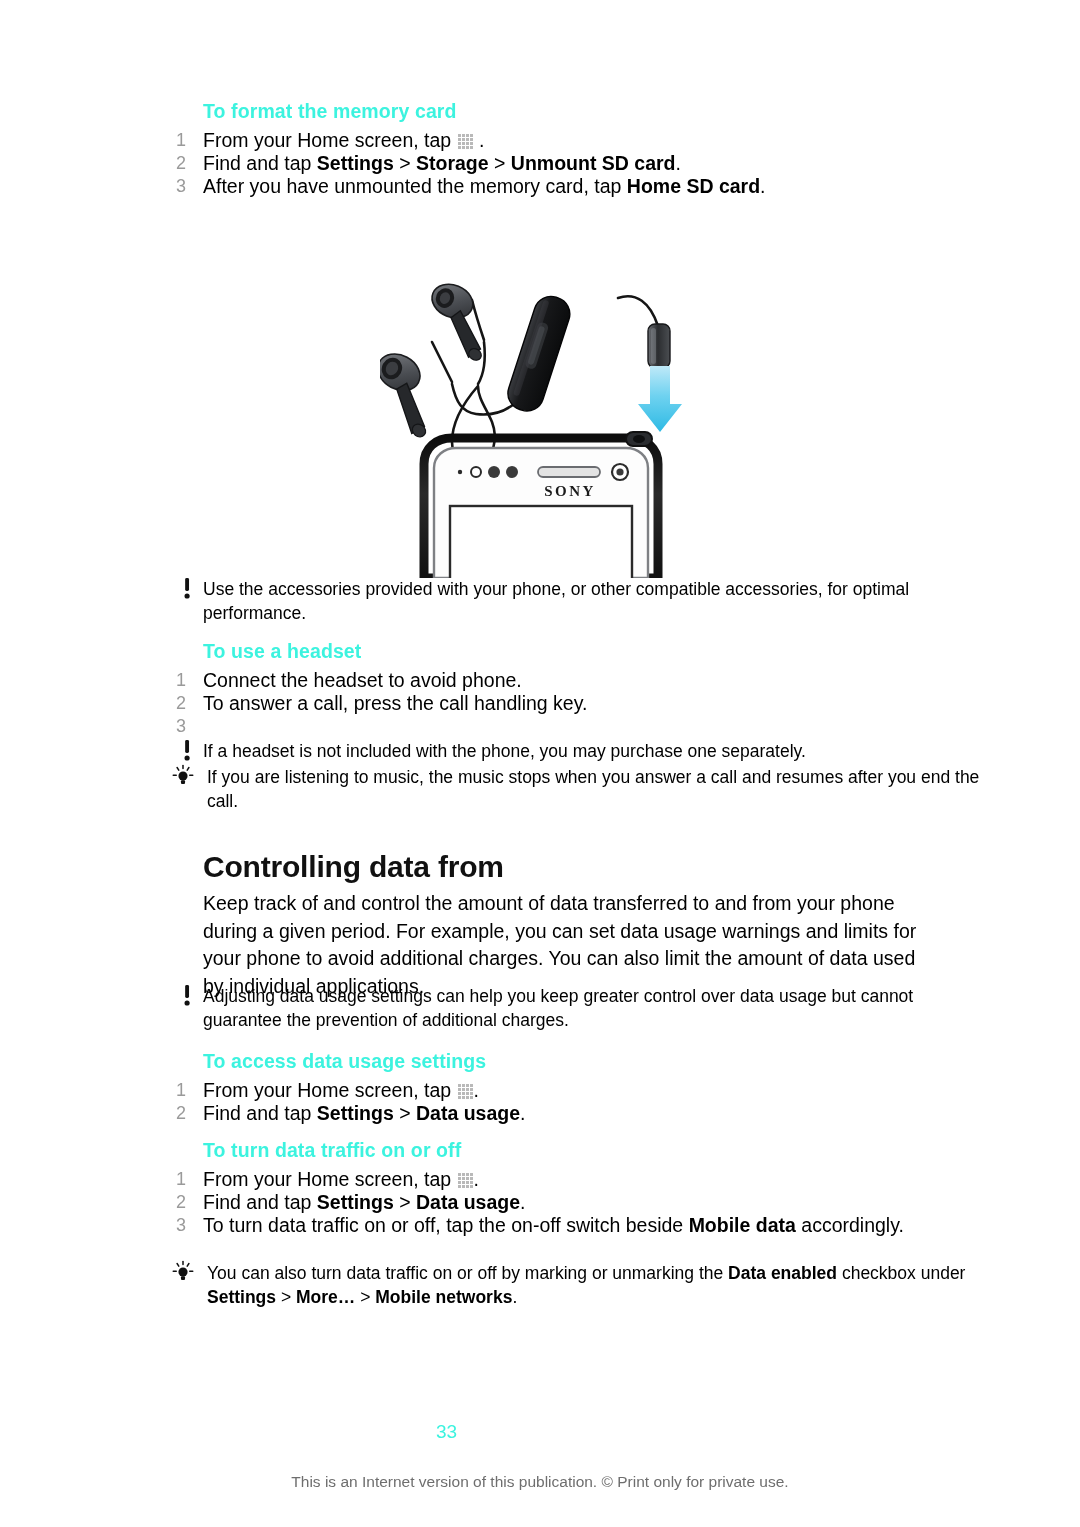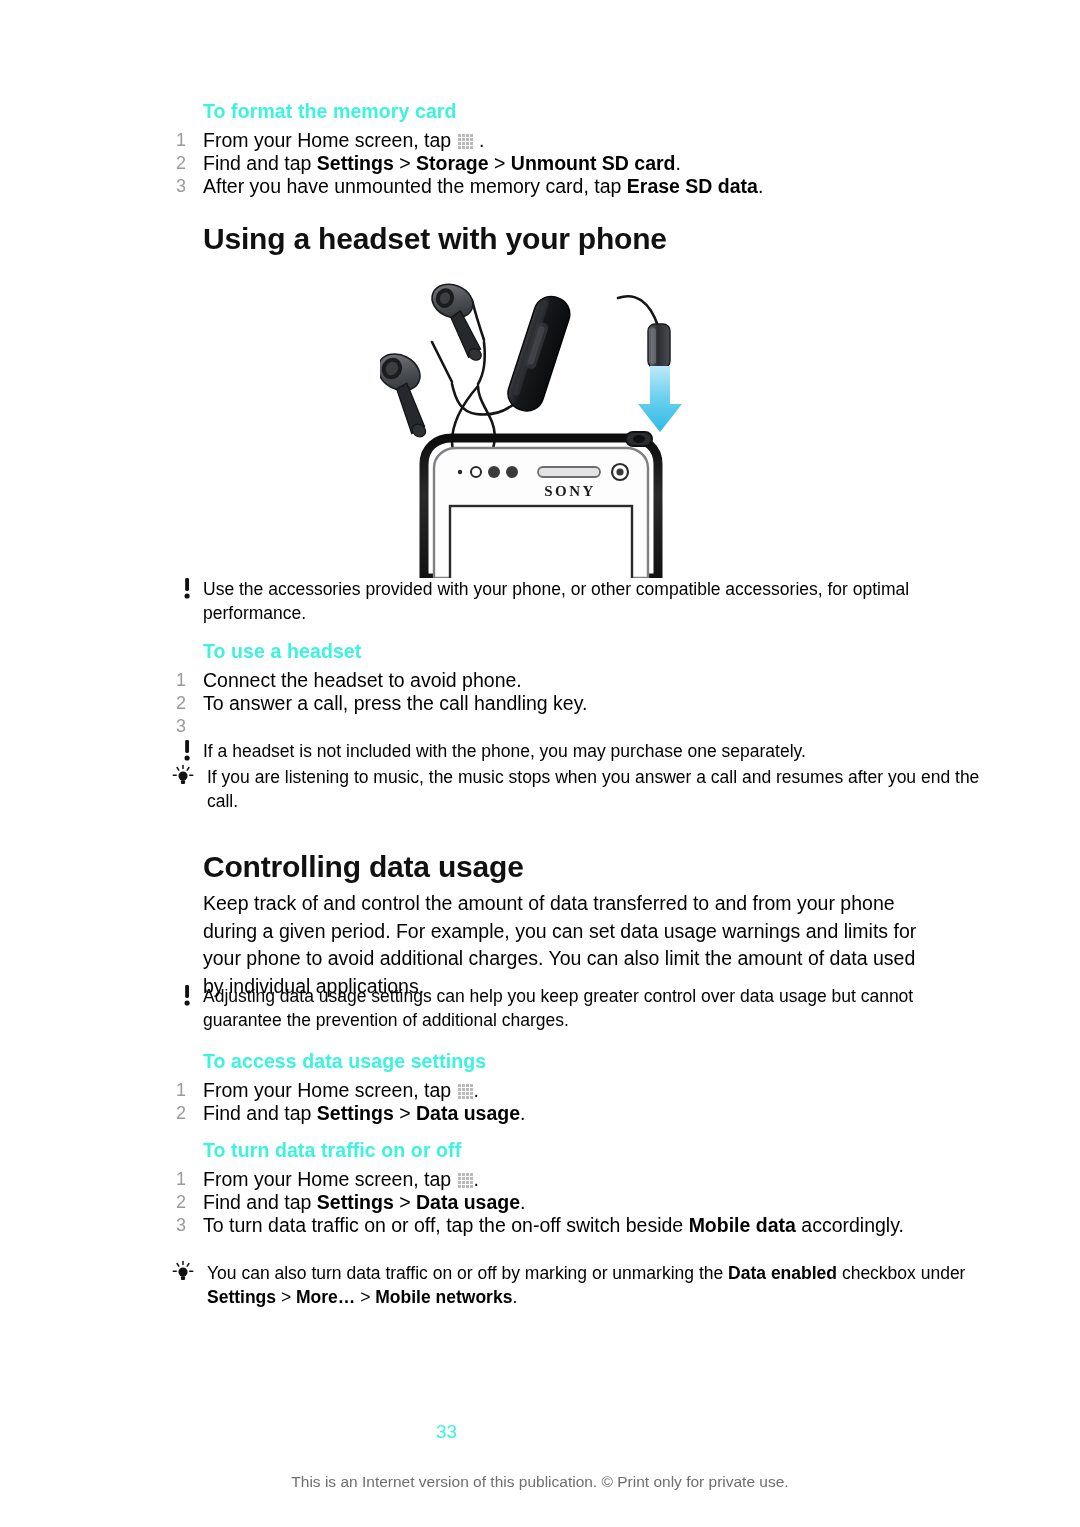--- a/index.html
+++ b/index.html
@@ -160,28 +160,25 @@
                 <rect x="12" y="12" width="3" height="3"></rect>
               </g>
             </svg><span> .</span></span>
       </li>
       <li>
         <span class="num">2</span>
         <span class="txt"><span>Find and tap </span><b>Settings</b><span class="gt"> &gt; </span><b>Storage</b><span class="gt"> &gt; </span><b>Unmount SD card</b><span>.</span></span>
       </li>
       <li>
         <span class="num">3</span>
-        <span class="txt"><span>After you have unmounted the memory card, tap </span><b>Erase SD data</b><span>.</span></span>
+        <span class="txt"><span>After you have unmounted the memory card, tap </span><b>Home SD card</b><span>.</span></span>
       </li>
     </ol>
   </div>
 
-  <div class="content" style="top:222px;">
-    <h1 class="chapter">Using a headset with your phone</h1>
-  </div>
 
   <div class="illus-wrap" style="top:262px;">
     <svg width="320" height="316" viewBox="0 0 320 316">
       <defs>
         <linearGradient id="budGrad" x1="0" y1="0" x2="1" y2="1">
           <stop offset="0%" stop-color="#7c7f84"></stop>
           <stop offset="55%" stop-color="#4a4d52"></stop>
           <stop offset="100%" stop-color="#2a2c30"></stop>
         </linearGradient>
         <linearGradient id="remoteGrad" x1="0" y1="0" x2="1" y2="0">
@@ -333,21 +330,21 @@
           <line x1="24.5" y1="12" x2="21" y2="12"></line>
         </g>
         <circle cx="13" cy="13" r="5.4" fill="#111"></circle>
         <rect x="10.6" y="18" width="4.8" height="4.4" rx="1.2" fill="#111"></rect>
       </svg>
       <span>If you are listening to music, the music stops when you answer a call and resumes after you end the call.</span>
     </p>
   </div>
 
   <div class="content" style="top:850px;">
-    <h1 class="chapter">Controlling data usage</h1>
+    <h1 class="chapter">Controlling data from</h1>
   </div>
 
   <div class="content" style="top:890px;">
     <p class="para">Keep track of and control the amount of data transferred to and from your phone during a given period. For example, you can set data usage warnings and limits for your phone to avoid additional charges. You can also limit the amount of data used by individual applications.</p>
   </div>
 
   <div class="content" style="top:985px;">
     <p class="note">
       <svg class="note-icon" viewBox="0 0 12 26">
         <rect x="4" y="0" width="4.2" height="14" rx="1.6" fill="#111"></rect>

